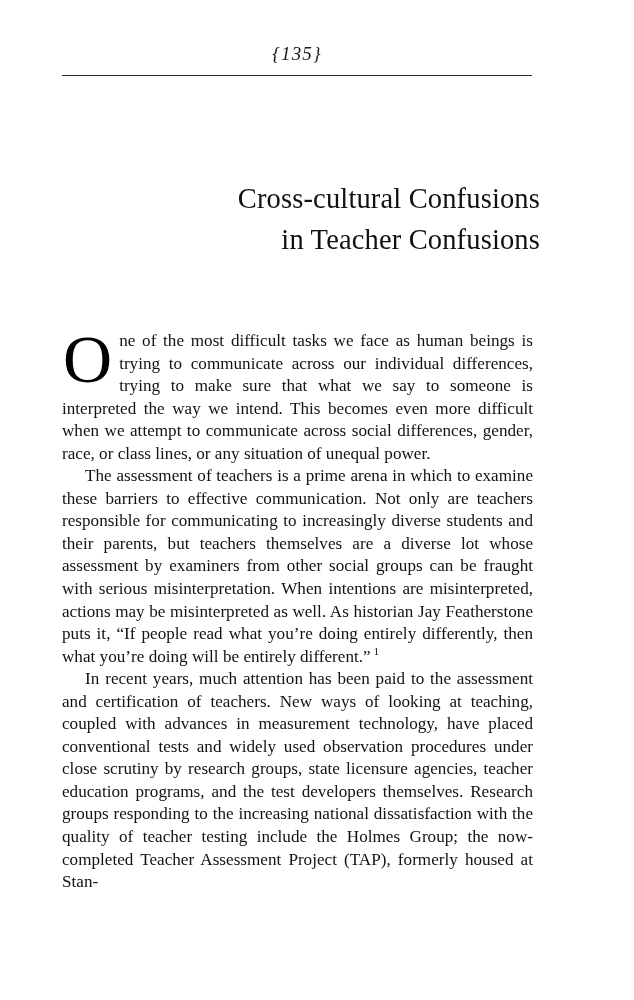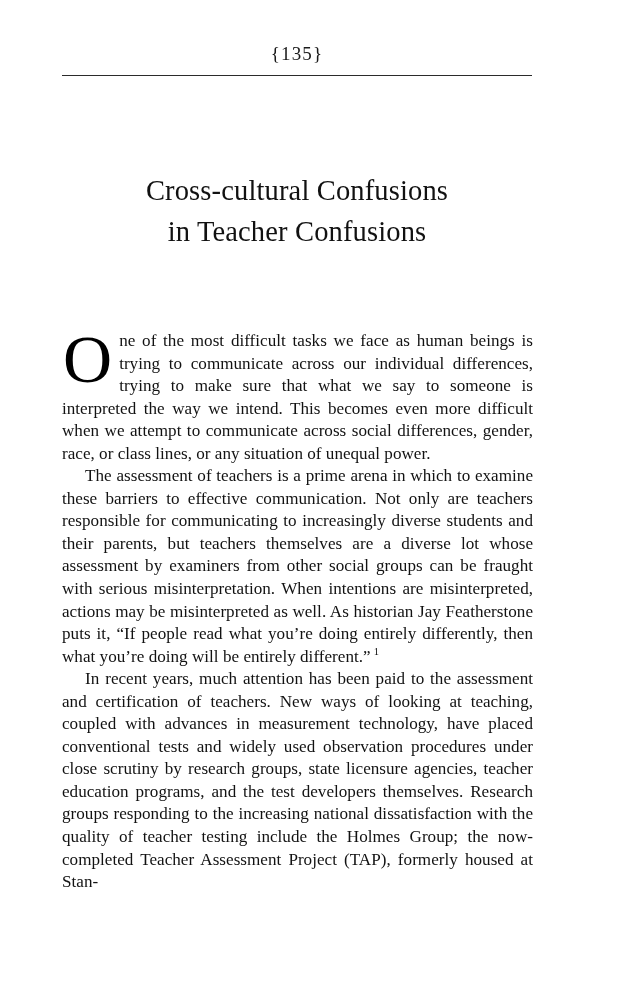--- a/index.html
+++ b/index.html
@@ -32,41 +32,42 @@
     top: 44px;
     width: 470px;
   }
   .folio {
     text-align: center;
     font-size: 19px;
     letter-spacing: 1.2px;
     line-height: 1;
     color: #1a1a1a;
     font-family: "Liberation Serif", "DejaVu Serif", serif;
+    font-style: italic;
   }
   .folio-rule {
     margin-top: 12px;
     height: 1px;
     background: #2b2b2b;
     width: 100%;
   }
 
   
   .chapter-title {
     position: absolute;
     left: 62px;
     top: 170px;
     width: 470px;
-    text-align: center;
+    text-align: right;
     font-size: 28.5px;
     line-height: 41px;
     font-weight: normal;
     letter-spacing: 0.15px;
     color: #111111;
-    margin: 0;
+    margin: 8px;
   }
   .chapter-title .tline {
     display: block;
     white-space: nowrap;
   }
 
   
   .body-text {
     position: absolute;
     left: 62px;

